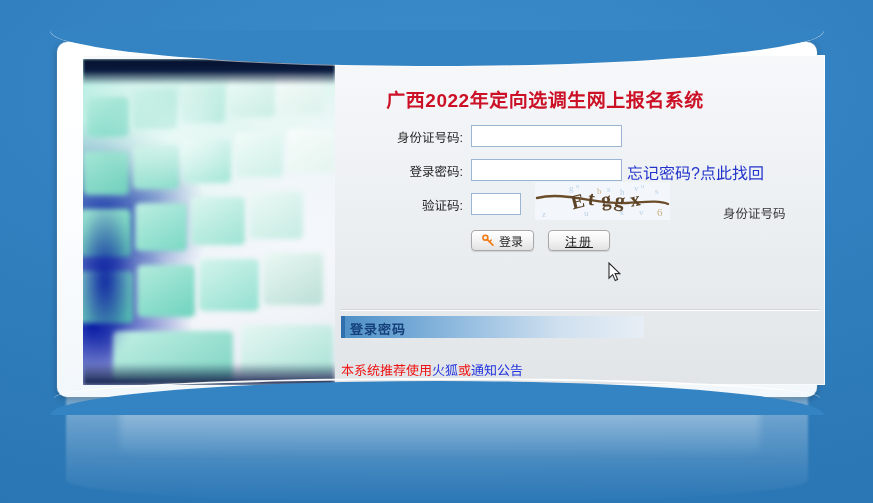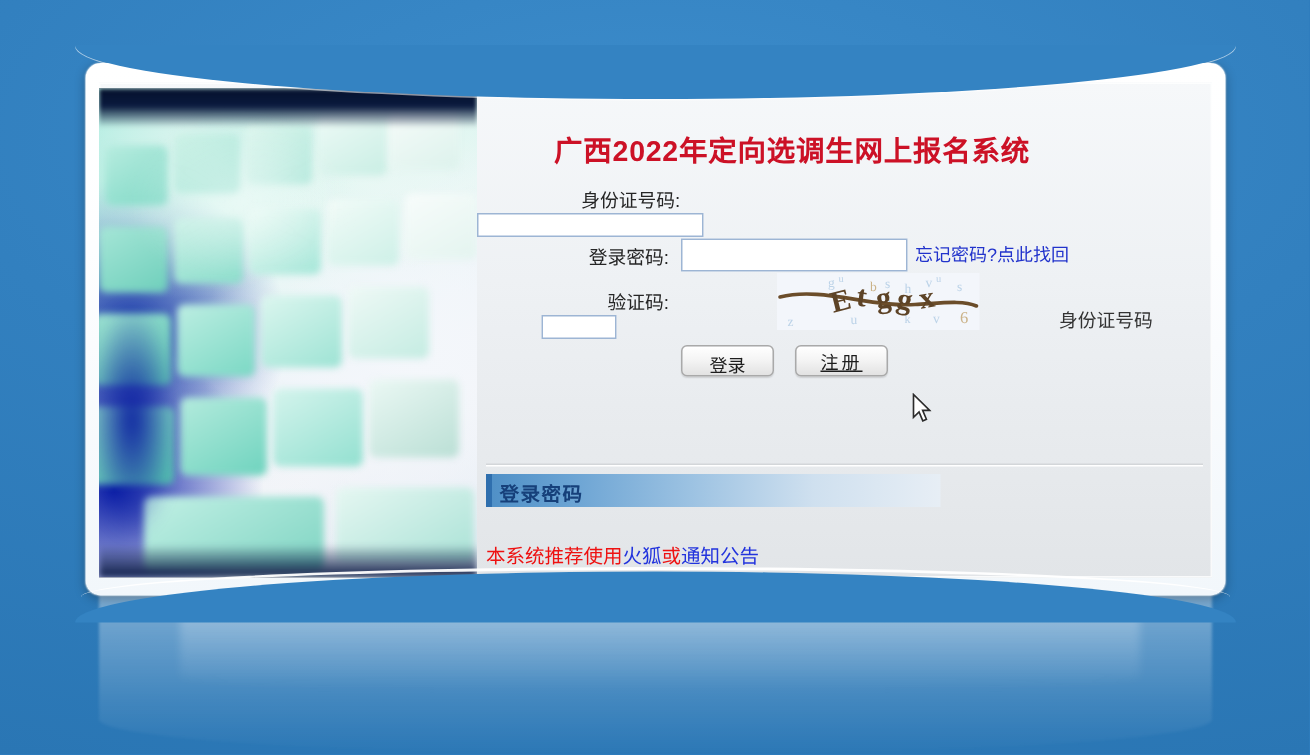--- a/index.html
+++ b/index.html
@@ -170,31 +170,31 @@
     box-sizing: border-box;
     height: 22px;
     border: 1px solid #9db5d4;
     background: #ffffff;
     font-family: "Liberation Sans", sans-serif;
     font-size: 12px;
     color: #111;
     padding: 0 4px;
     outline: none;
   }
-  #idcard-row { top: 68px; flex-direction: column; }
+  #idcard-row { top: 68px; }
   #idcard-input { width: 151px; }
   #password-row { top: 102px; }
   #password-input { width: 151px; }
-  #captcha-row { top: 136px; flex-direction: column; }
+  #captcha-row { top: 136px; }
   #captcha-input { width: 50px; }
 
   #forgot-link {
     position: absolute;
     left: 292px; top: 105px;
-    font-size: 12px;
+    font-size: 16px;
     color: #2233cc;
     text-decoration: none;
     white-space: nowrap;
     cursor: pointer;
   }
 
   
   #captcha-image {
     position: absolute;
     left: 200px; top: 127px;
@@ -246,21 +246,20 @@
     background: linear-gradient(180deg,#ffffff 0%, #f4f4f4 48%, #e2e2e2 100%);
     font-family: "Liberation Sans", sans-serif;
     font-size: 12px;
     color: #1d1d1d;
     display: flex;
     align-items: center;
     justify-content: center;
     gap: 4px;
     cursor: pointer;
     box-shadow: 0 1px 1px rgba(0,0,0,0.12), inset 0 1px 0 #fff;
-    flex-direction: column;
   }
   #register-button { letter-spacing: 2px; text-decoration: underline; }
   .key-icon { width: 13px; height: 13px; display: block; }
 
   
   #separator {
     position: absolute;
     left: 258px; top: 255px;
     width: 478px; height: 1px;
     background: #ffffff;
@@ -309,21 +308,21 @@
 </style>
 </head>
 <body>
 
 <div id="bg-wash"></div>
 <div id="panel-reflection"></div>
 <div id="panel-reflection-inner"></div>
 
 <div id="panel-frame">
 
-  <div id="panel-inner" style="left:9px; top:13px;">
+  <div id="panel-inner" style="left:26px; top:13px;">
 
     <div id="keyboard-photo">
       <div class="kb-base"></div>
       <div class="kb-keys">
         <div class="kbkey" style="left:4px;  top:38px;  width:42px; height:40px; background:linear-gradient(150deg,#b7ecdf,#7fd9c6);"></div>
         <div class="kbkey" style="left:50px; top:30px;  width:44px; height:40px; background:linear-gradient(150deg,#cdf2e7,#95e0cf);"></div>
         <div class="kbkey" style="left:98px; top:24px;  width:44px; height:40px; background:linear-gradient(150deg,#ddf6ee,#aae6d8);"></div>
         <div class="kbkey" style="left:146px;top:18px;  width:46px; height:40px; background:linear-gradient(150deg,#edfaf6,#c9eee4);"></div>
         <div class="kbkey" style="left:194px;top:14px;  width:46px; height:40px; background:linear-gradient(150deg,#f6fbf9,#dcf2ec);"></div>
         <div class="kbkey" style="left:0px;  top:92px;  width:46px; height:44px; background:linear-gradient(150deg,#a6e6d7,#6ecfbb);"></div>

